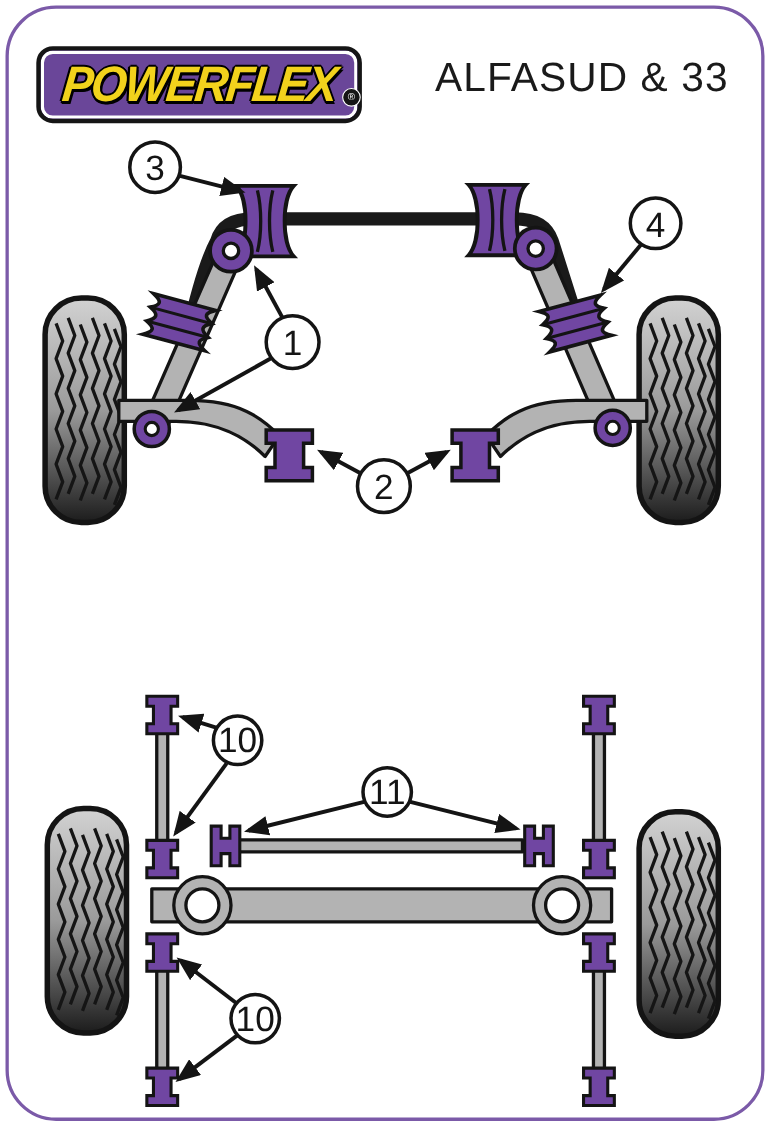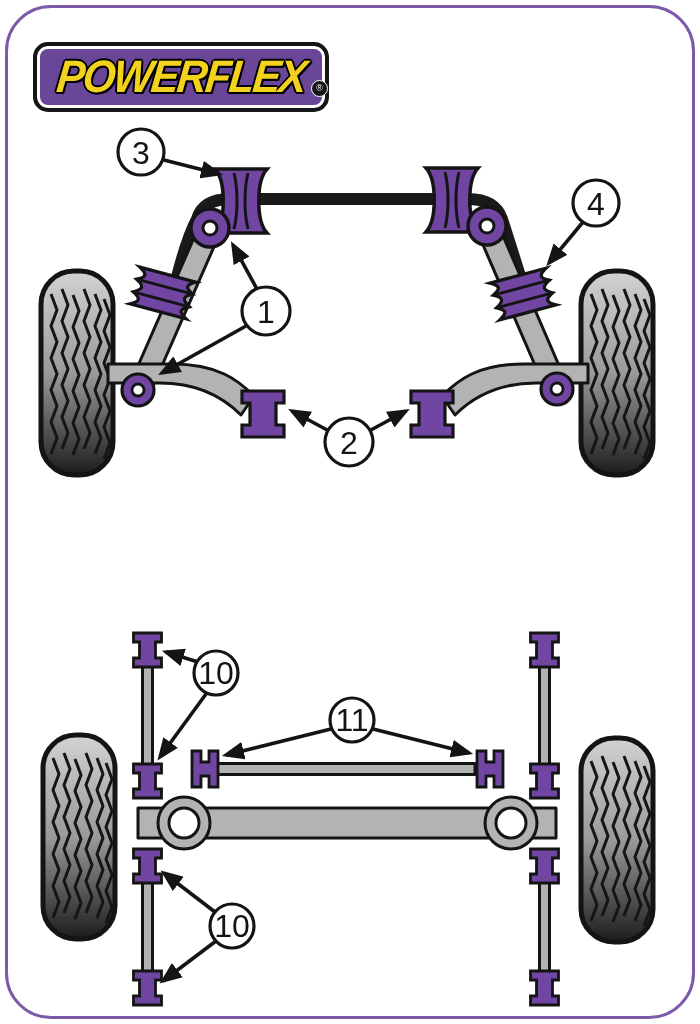--- a/index.html
+++ b/index.html
@@ -31,20 +31,21 @@
 </head>
 <body>
 
 <div class="stage">
   <div class="frame"></div>
 
   <div class="logo">
     <span class="logo-text">POWERFLEX</span>
     <span class="logo-reg">®</span>
   </div>
+  <div class="title">ALFASUD &amp; 33</div>
 
   <svg width="700" height="1024" viewBox="0 0 700 1024">
     <defs>
       <linearGradient id="tg" x1="0" y1="0" x2="0" y2="1">
         <stop offset="0" stop-color="#d2d2d2"></stop>
         <stop offset="0.5" stop-color="#9a9a9a"></stop>
         <stop offset="1" stop-color="#1c1c1c"></stop>
       </linearGradient>
       <marker id="ah" markerWidth="6.6" markerHeight="5" refX="5" refY="2.5" orient="auto" markerUnits="strokeWidth">
         <path d="M0,0 L6.2,2.5 L0,5 Z" fill="#141414"></path>

